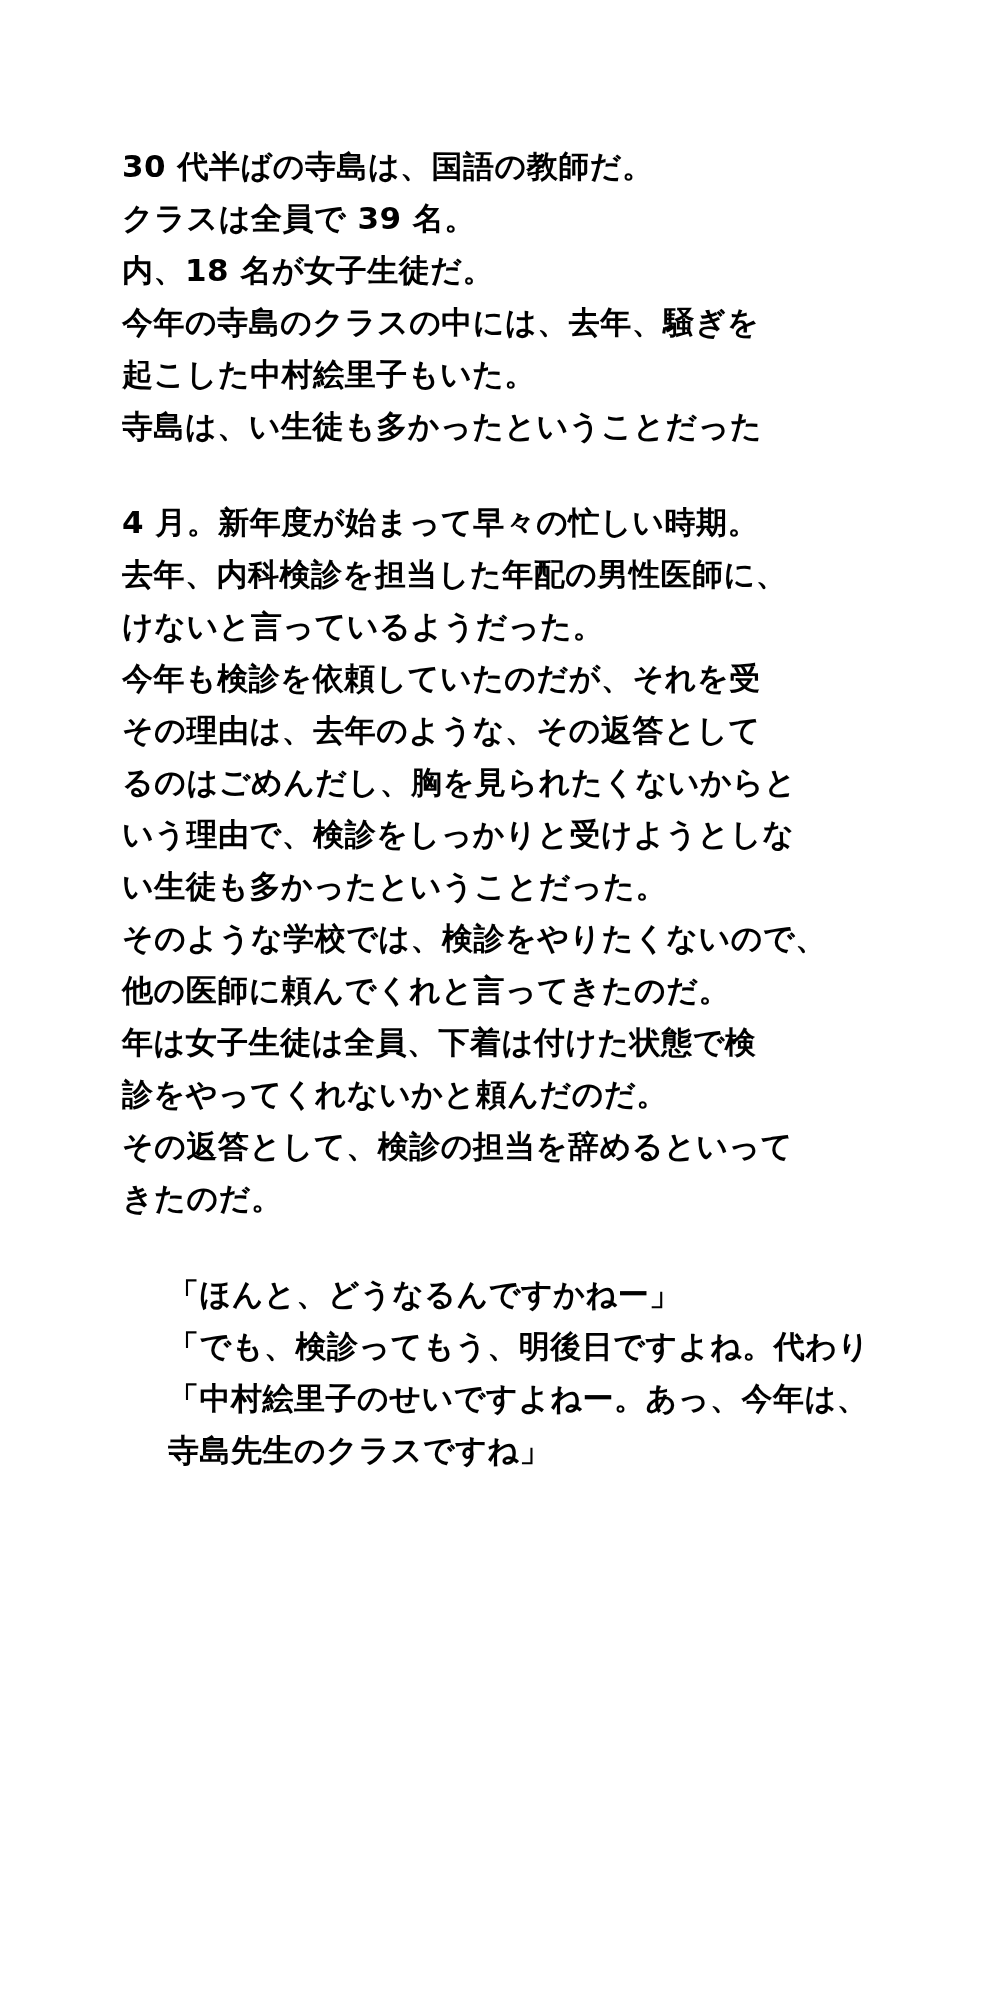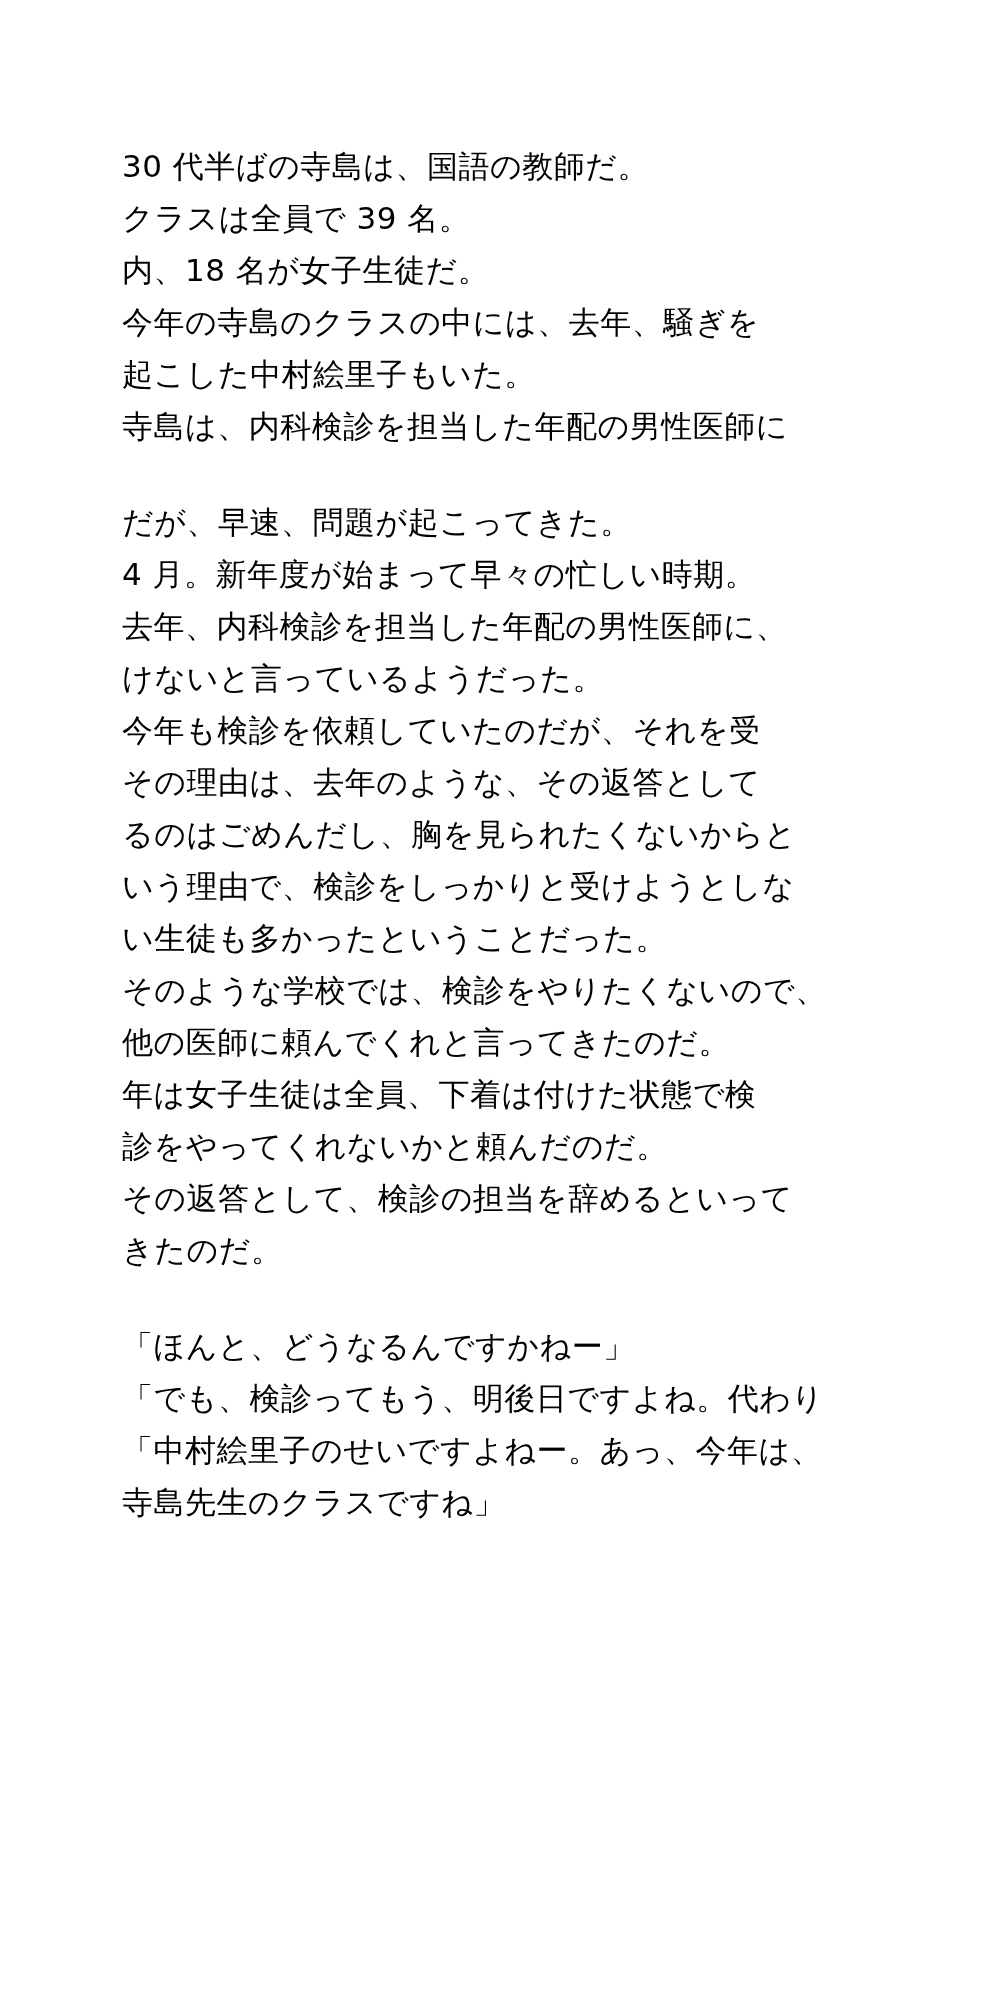--- a/index.html
+++ b/index.html
@@ -19,45 +19,45 @@
     width: 1000px;
     height: 2000px;
     background: #ffffff;
     padding: 140px 120px 0 122px;
   }
   .para {
     margin: 0 0 44px 0;
   }
   .para:last-child {
     margin-bottom: 0;
+    margin-left: 46px;
   }
   .line {
     font-size: 31px;
     line-height: 52px;
     letter-spacing: 0.5px;
     white-space: pre-wrap;
-    font-weight: 400;
+    font-weight: 700;
   }
 </style>
 </head>
 <body>
 
 <div class="page">
 
   <div class="para">
     <div class="line">30 代半ばの寺島は、国語の教師だ。</div>
     <div class="line">クラスは全員で 39 名。</div>
     <div class="line">内、18 名が女子生徒だ。</div>
     <div class="line">今年の寺島のクラスの中には、去年、騒ぎを</div>
     <div class="line">起こした中村絵里子もいた。</div>
-    <div class="line">寺島は、内科検診を担当した年配の男性医師に</div>
+    <div class="line">寺島は、い生徒も多かったということだった</div>
   </div>
 
   <div class="para">
-    <div class="line">だが、早速、問題が起こってきた。</div>
     <div class="line">4 月。新年度が始まって早々の忙しい時期。</div>
     <div class="line">去年、内科検診を担当した年配の男性医師に、</div>
     <div class="line">けないと言っているようだった。</div>
     <div class="line">今年も検診を依頼していたのだが、それを受</div>
     <div class="line">その理由は、去年のような、その返答として</div>
     <div class="line">るのはごめんだし、胸を見られたくないからと</div>
     <div class="line">いう理由で、検診をしっかりと受けようとしな</div>
     <div class="line">い生徒も多かったということだった。</div>
     <div class="line">そのような学校では、検診をやりたくないので、</div>
     <div class="line">他の医師に頼んでくれと言ってきたのだ。</div>

